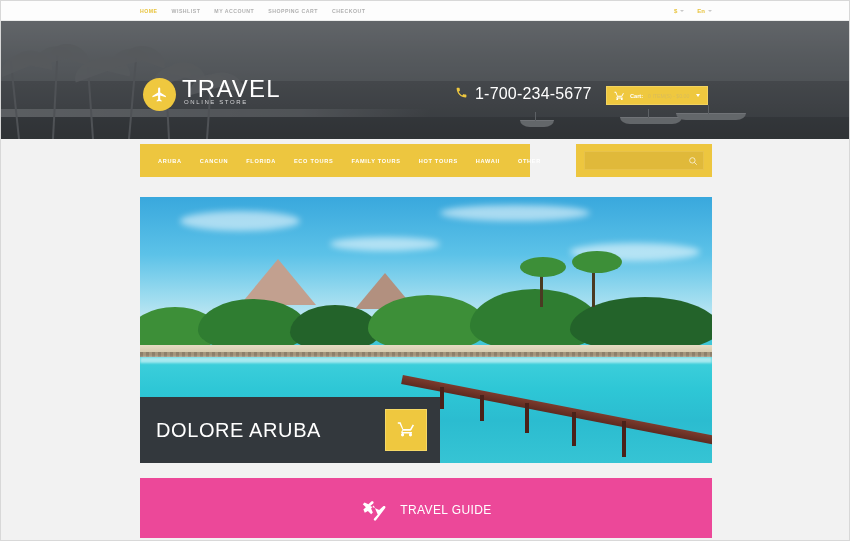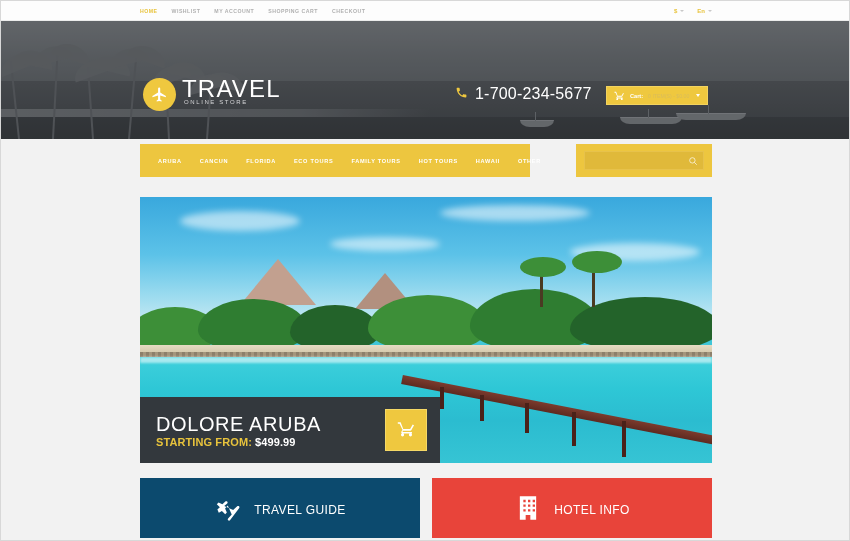--- a/index.html
+++ b/index.html
@@ -303,48 +303,36 @@
     <div class="pile" style="left:300px;top:190px;height:22px"></div>
     <div class="pile" style="left:340px;top:198px;height:26px"></div>
     <div class="pile" style="left:385px;top:206px;height:30px"></div>
     <div class="pile" style="left:432px;top:215px;height:34px"></div>
     <div class="pile" style="left:482px;top:224px;height:36px"></div>
   </section>
 
   <div class="caption">
     <div class="cap-txt">
       <div class="cap-title">DOLORE ARUBA</div>
-      <div class="cap-sub">
-        <span class="from">STARTING FROM:</span>
-        <span>$499.99</span>
-      </div>
     </div>
     <div class="cap-btn">
       <span>
         <svg viewBox="0 0 24 24">
             <path d="M7 18a2 2 0 1 0 0 4 2 2 0 0 0 0-4zm10 0a2 2 0 1 0 0 4 2 2 0 0 0 0-4zM7.2 14.8h9.4c.7 0 1.3-.4 1.6-1l3.3-6-1.7-1-3.2 5.8H7.9L4.6 4H1v2h2.3l3.6 7.6-1.4 2.4c-.5 1 .2 2.3 1.4 2.3h12v-2H7.2z"></path>
           </svg>
       </span>
     </div>
   </div>
 
   <div class="features">
-    <div class="feat" id="feat1" style="background: #0c4a6e;">
+    <div class="feat" id="feat1" style="background: #ec4899;">
       <span>
         <svg viewBox="0 0 24 24">
             <path d="M21.5 12.2c.4-.4.4-1.1 0-1.6-.5-.4-1.2-.4-1.6 0l-3.5 3.1-7.6-3.4 2.5-2.2c.5-.4.5-1.1 0-1.6-.4-.4-1.1-.4-1.6 0L7.2 8.8 3.9 7.3 2.4 8.7l2.6 2.6-2.1 1.9 1.2 2.9 2.7-1.5 2.8 2.8 1.4-1.6-1.5-3.3 2.3-2.6 3.4 7.6-3.1 3.5c-.4.4-.4 1.1 0 1.6.5.4 1.2.4 1.6 0l7.8-10.4z"></path>
           </svg>
       </span>
       <span class="feat-label">TRAVEL GUIDE</span>
-    </div>
-    <div class="feat" id="feat2" style="background: rgb(232, 68, 58);">
-      <span>
-        <svg viewBox="0 0 24 24">
-            <path d="M5 2h14v20h-5v-4h-4v4H5V2zm3 3v2h2V5H8zm4 0v2h2V5h-2zm4 0v2h2V5h-2zM8 9v2h2V9H8zm4 0v2h2V9h-2zm4 0v2h2V9h-2zM8 13v2h2v-2H8zm4 0v2h2v-2h-2zm4 0v2h2v-2h-2z"></path>
-          </svg>
-      </span>
-      <span class="feat-label">HOTEL INFO</span>
     </div>
   </div>
 
   <div class="bottom-strip"></div>
   <div class="framebox"></div>
 </div>
 
 </body></html>

